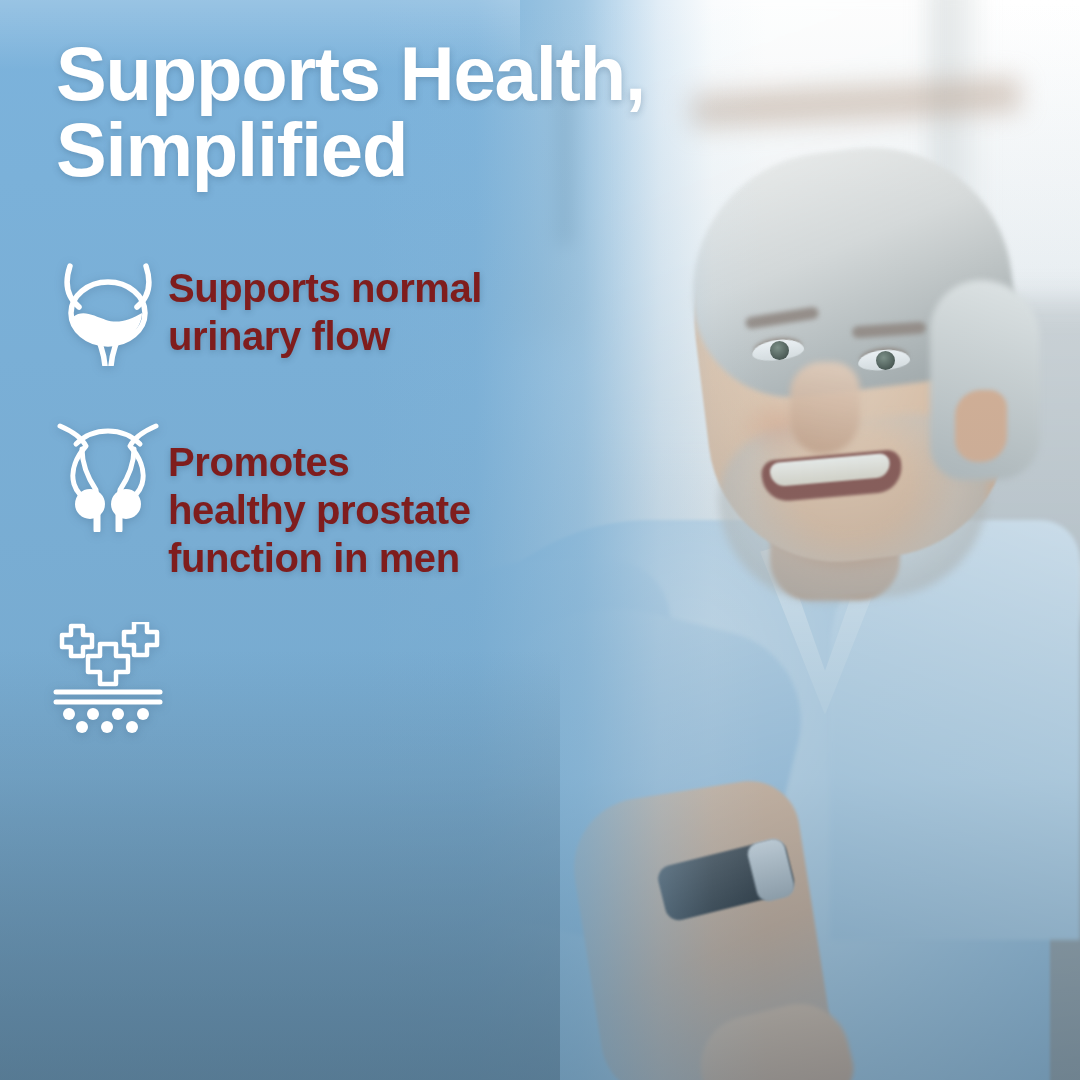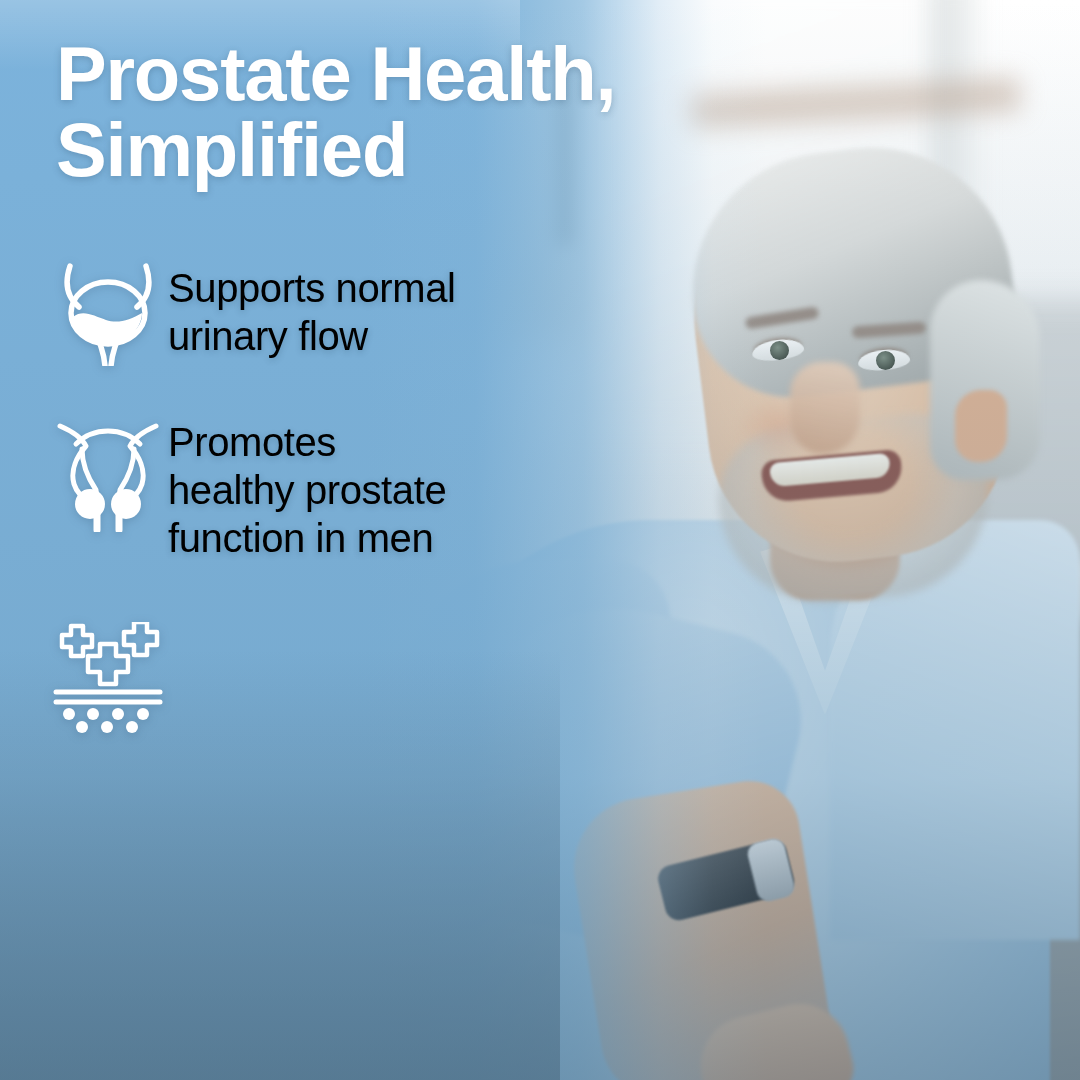--- a/index.html
+++ b/index.html
@@ -293,28 +293,28 @@
   .bullet-row{ display:flex; align-items:flex-start; }
 
   .icon-wrap{
     width:120px; min-width:120px; height:118px;
     display:flex; align-items:flex-start; justify-content:center;
     padding-top:4px;
   }
   .icon-wrap svg{ display:block; filter:drop-shadow(0 2px 5px rgba(45,80,110,.28)); }
 
   .bullet-text{
-    color:#000000;
-    font-size:40px; font-weight:400; line-height:48px;
+    color:#7f1d1d;
+    font-size:40px; font-weight:700; line-height:48px;
     letter-spacing:-.4px;
     padding-top:14px;
     text-shadow:0 2px 6px rgba(45,80,110,.32);
     white-space:pre-line;
   }
-  .bullet.b2 .bullet-text{ padding-top:6px; }
+  .bullet.b2 .bullet-text{ padding-top:6px;margin-top:20px; }
   .bullet.b3 .bullet-text{ padding-top:0px; }
 </style>
 </head>
 <body>
 
 <div id="stage">
 
   <div class="photo">
     <div class="room-base"></div>
     <div class="window-pane"></div>
@@ -363,21 +363,21 @@
       <div class="hand"></div>
     </div>
   </div>
 
   <div class="blue-wash"></div>
   <div class="blue-bottom"></div>
   <div class="vignette-top"></div>
 
   <div class="content">
 
-    <div class="headline">Prostate Health,
+    <div class="headline">Supports Health,
 Simplified</div>
 
     <div class="bullets">
 
       <div class="bullet b1">
         <div class="bullet-row">
           <div class="icon-wrap">
             <svg width="112" height="112" viewBox="0 0 112 112" fill="none" stroke="#ffffff" stroke-width="5.5" stroke-linecap="round" stroke-linejoin="round">
 
               <path d="M18 12 C12 30, 16 44, 27 53"></path>

